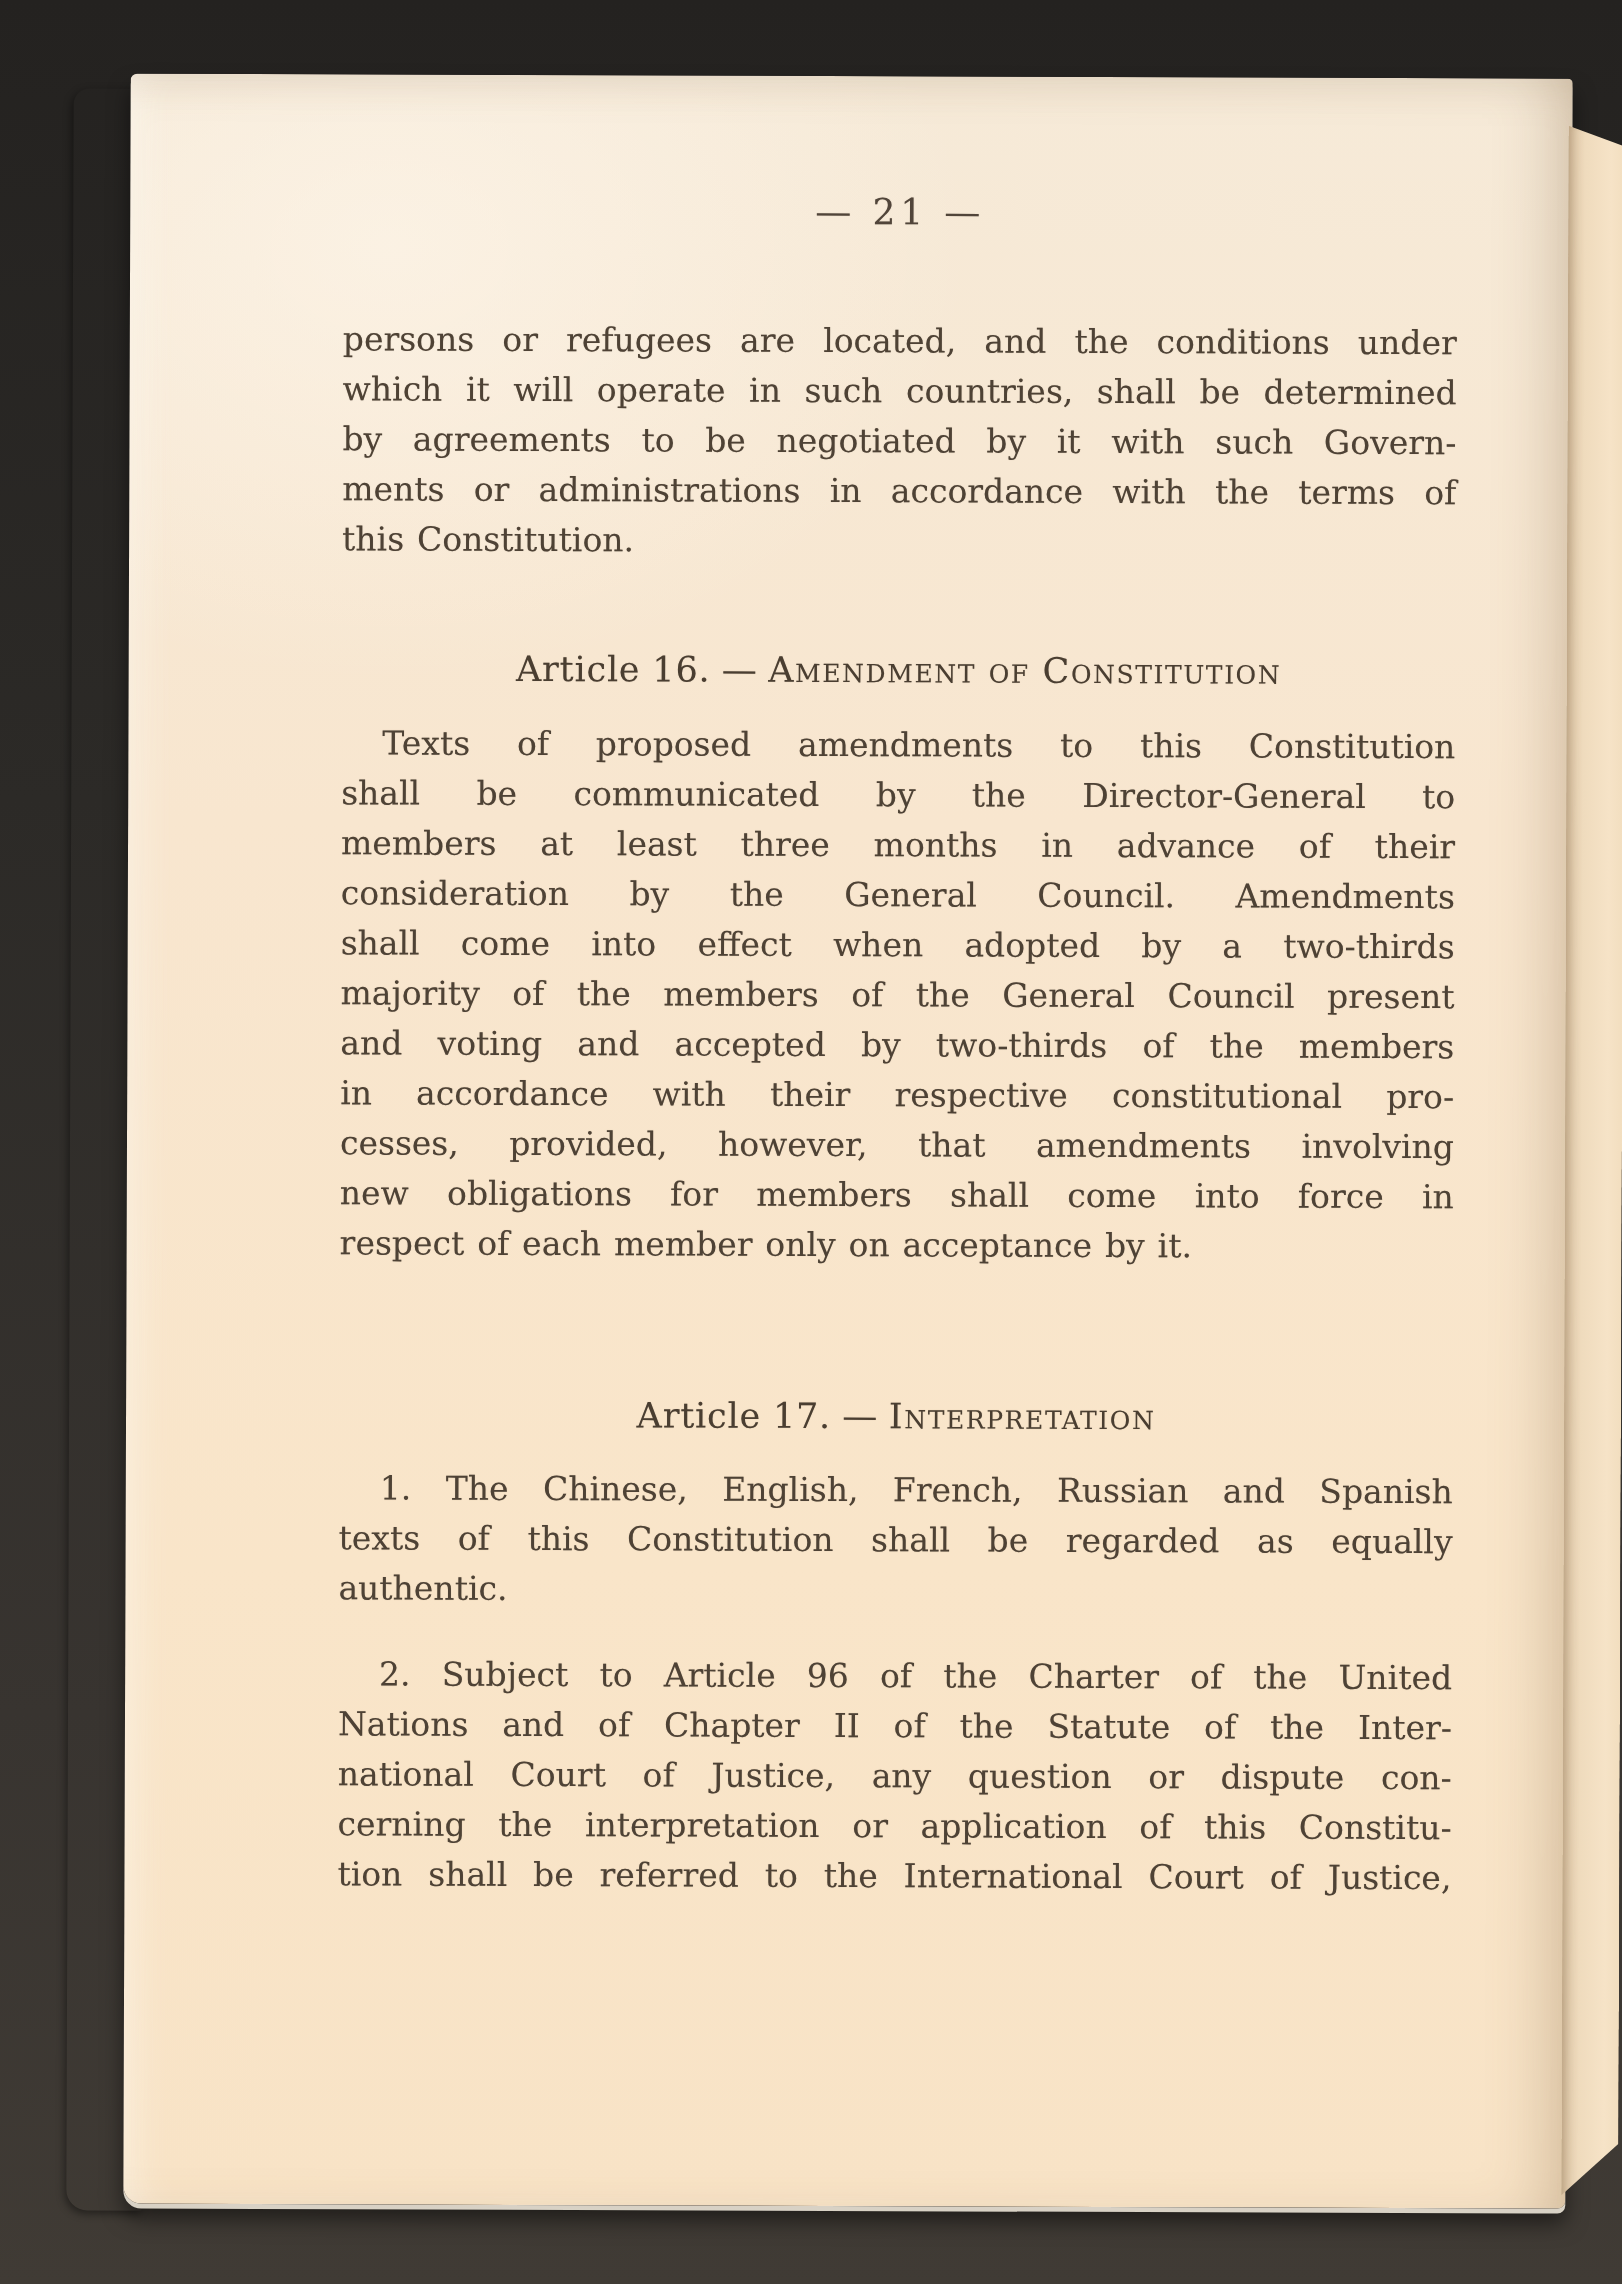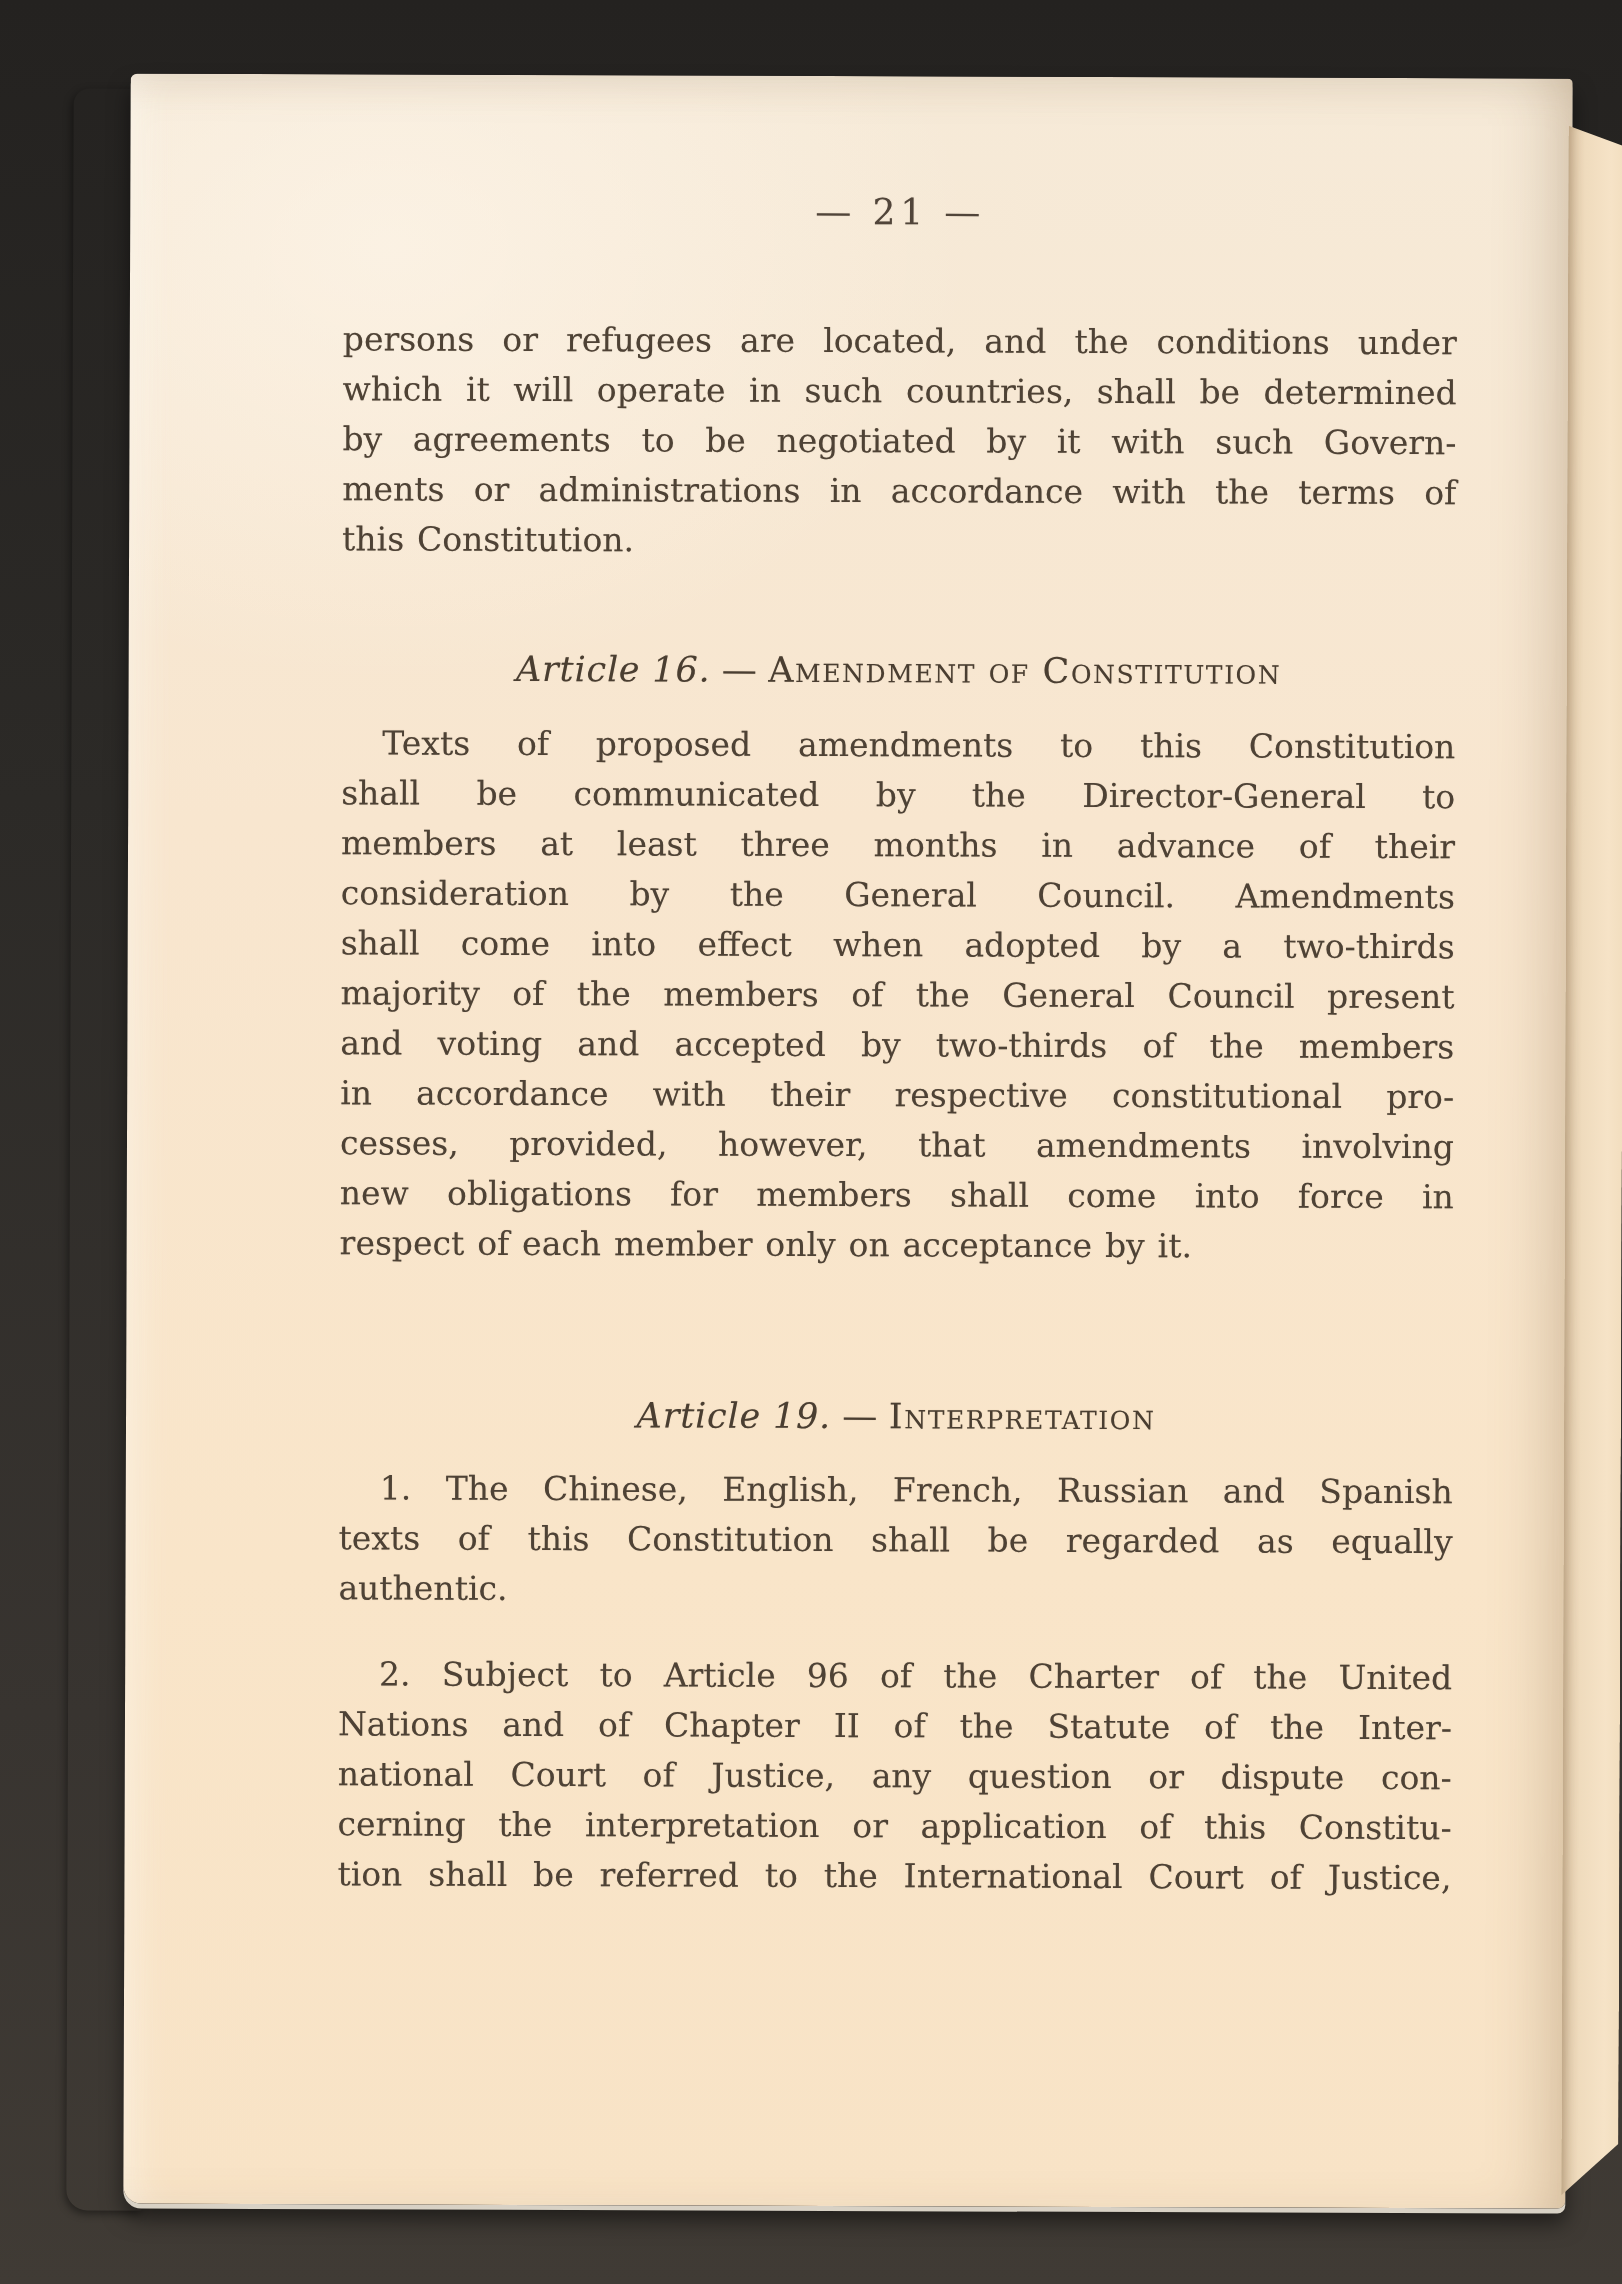--- a/index.html
+++ b/index.html
@@ -94,21 +94,21 @@
   }
   .tline { white-space: normal; }
   .tl-end { text-align-last: left; }
   .ind { text-indent: 41px; }
   .heading {
     text-align: center;
     font-size: 35px;
     line-height: 42px;
     color: #4a3e31;
   }
-  .head-label { font-style: italic; letter-spacing: 0.8px; }
+  .head-label { letter-spacing: 0.8px; }
   .head-sep { margin: 0 11.4px; }
   .head-title { font-variant: small-caps; letter-spacing: 1.6px; }
   .p-cont  { top: 240px; }
   .h-a16   { top: 573px; }
   .b-a16   { top: 644px; }
   .h-a17   { top: 1319px; }
   .b-a17-1 { top: 1389px; }
   .b-a17-2 { top: 1575px; }
 </style>
 </head>
@@ -147,21 +147,21 @@
       <div class="tline">shall come into effect when adopted by a two-thirds</div>
       <div class="tline">majority of the members of the General Council present</div>
       <div class="tline">and voting and accepted by two-thirds of the members</div>
       <div class="tline">in accordance with their respective constitutional pro-</div>
       <div class="tline">cesses, provided, however, that amendments involving</div>
       <div class="tline">new obligations for members shall come into force in</div>
       <div class="tline tl-end">respect of each member only on acceptance by it.</div>
     </div>
 
     <div class="col heading h-a17">
-      <span class="head-label">Article 19.</span><span class="head-sep">—</span><span class="head-title">Interpretation</span>
+      <span class="head-label">Article 17.</span><span class="head-sep">—</span><span class="head-title">Interpretation</span>
     </div>
 
     <div class="col b-a17-1">
       <div class="tline ind">1.  The Chinese, English, French, Russian and Spanish</div>
       <div class="tline">texts of this Constitution shall be regarded as equally</div>
       <div class="tline tl-end">authentic.</div>
     </div>
 
     <div class="col b-a17-2">
       <div class="tline ind">2.  Subject to Article 96 of the Charter of the United</div>

